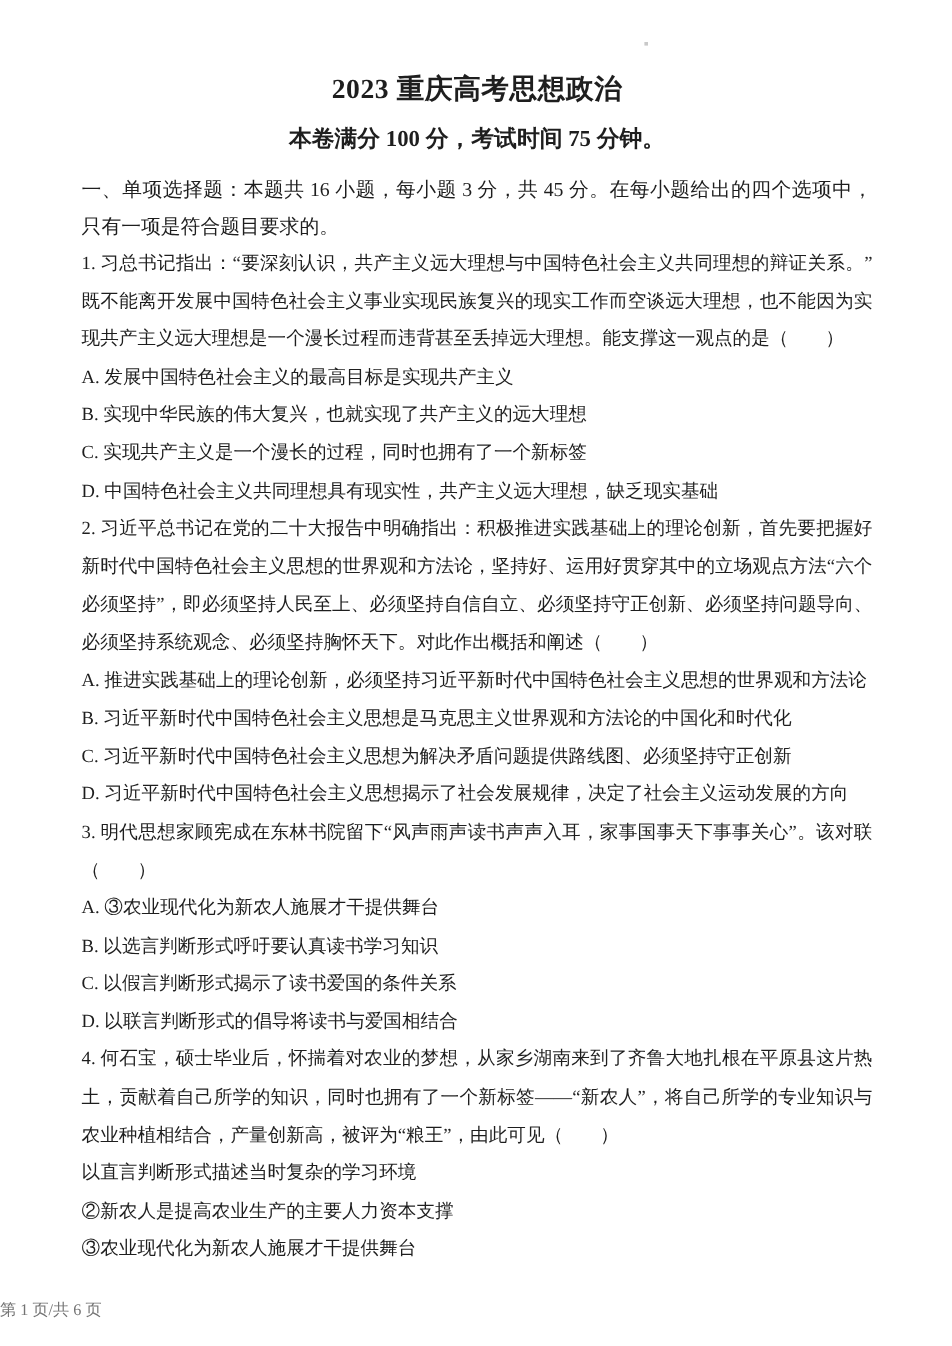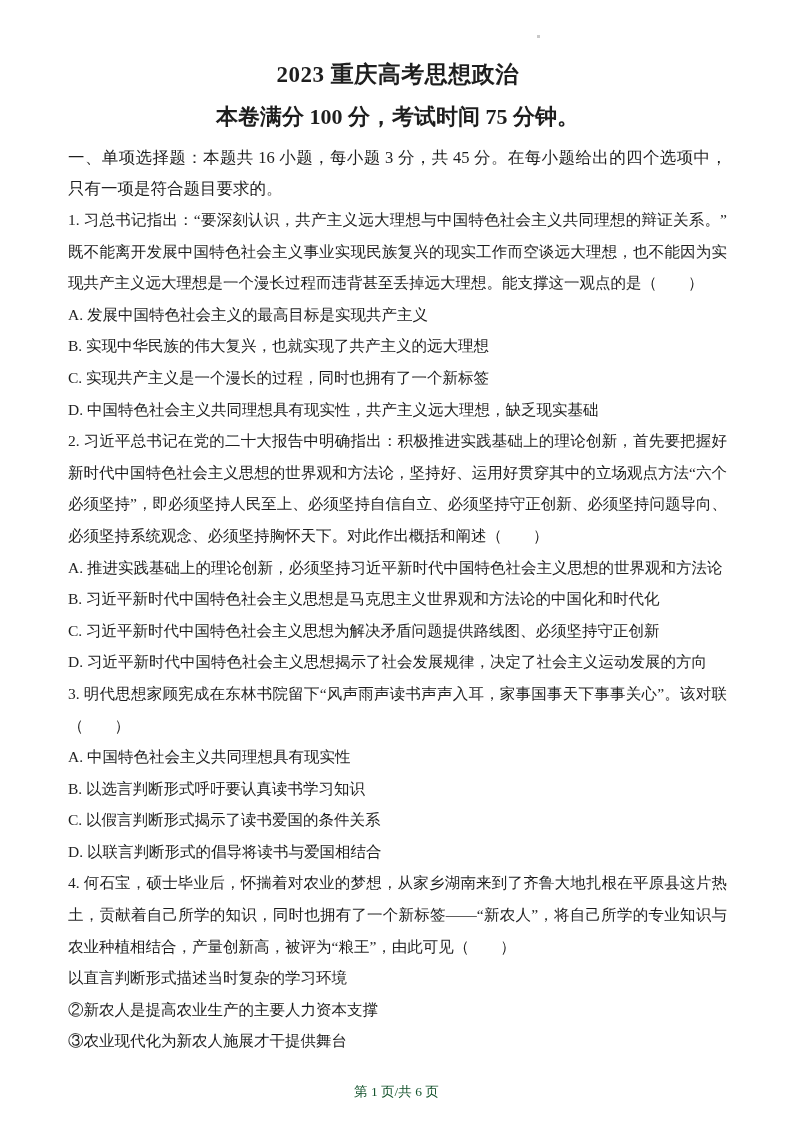--- a/index.html
+++ b/index.html
@@ -33,21 +33,21 @@
   }
   .doc-title {
     text-align: center;
     font-size: 23px;
     font-weight: bold;
     line-height: 30px;
     letter-spacing: 0.5px;
   }
   .exam-info {
     text-align: center;
-    font-size: 22px;
+    font-size: 19px;
     font-weight: bold;
     line-height: 24px;
     margin-top: 15px;
   }
   .section-header {
     font-size: 16.5px;
     font-weight: normal;
     line-height: 31px;
     margin-top: 13px;
     text-align: justify;
@@ -56,23 +56,22 @@
     font-size: 15.5px;
     line-height: 31.6px;
     text-align: justify;
     text-justify: inter-ideograph;
   }
   .page-footer {
     position: absolute;
     left: 0;
     right: 0;
     top: 1083px;
-    text-align: center;
     font-size: 13.5px;
-    color: #14532d;
+    color: #737373;
   }
 </style>
 </head>
 <body>
 
 <div class="page">
 
   <div class="artifact-dot"></div>
 
   <div class="content">
@@ -96,21 +95,21 @@
       <div class="question">
         <p>2. 习近平总书记在党的二十大报告中明确指出：积极推进实践基础上的理论创新，首先要把握好新时代中国特色社会主义思想的世界观和方法论，坚持好、运用好贯穿其中的立场观点方法“六个必须坚持”，即必须坚持人民至上、必须坚持自信自立、必须坚持守正创新、必须坚持问题导向、必须坚持系统观念、必须坚持胸怀天下。对此作出概括和阐述（　　）</p>
         <p>A. 推进实践基础上的理论创新，必须坚持习近平新时代中国特色社会主义思想的世界观和方法论</p>
         <p>B. 习近平新时代中国特色社会主义思想是马克思主义世界观和方法论的中国化和时代化</p>
         <p>C. 习近平新时代中国特色社会主义思想为解决矛盾问题提供路线图、必须坚持守正创新</p>
         <p>D. 习近平新时代中国特色社会主义思想揭示了社会发展规律，决定了社会主义运动发展的方向</p>
       </div>
 
       <div class="question">
         <p>3. 明代思想家顾宪成在东林书院留下“风声雨声读书声声入耳，家事国事天下事事关心”。该对联（　　）</p>
-        <p>A. 中国特色社会主义共同理想具有现实性</p>
+        <p>A. ③农业现代化为新农人施展才干提供舞台</p>
         <p>B. 以选言判断形式呼吁要认真读书学习知识</p>
         <p>C. 以假言判断形式揭示了读书爱国的条件关系</p>
         <p>D. 以联言判断形式的倡导将读书与爱国相结合</p>
       </div>
 
       <div class="question">
         <p>4. 何石宝，硕士毕业后，怀揣着对农业的梦想，从家乡湖南来到了齐鲁大地扎根在平原县这片热土，贡献着自己所学的知识，同时也拥有了一个新标签——“新农人”，将自己所学的专业知识与农业种植相结合，产量创新高，被评为“粮王”，由此可见（　　）</p>
         <p>以直言判断形式描述当时复杂的学习环境</p>
         <p>②新农人是提高农业生产的主要人力资本支撑</p>
         <p>③农业现代化为新农人施展才干提供舞台</p>

